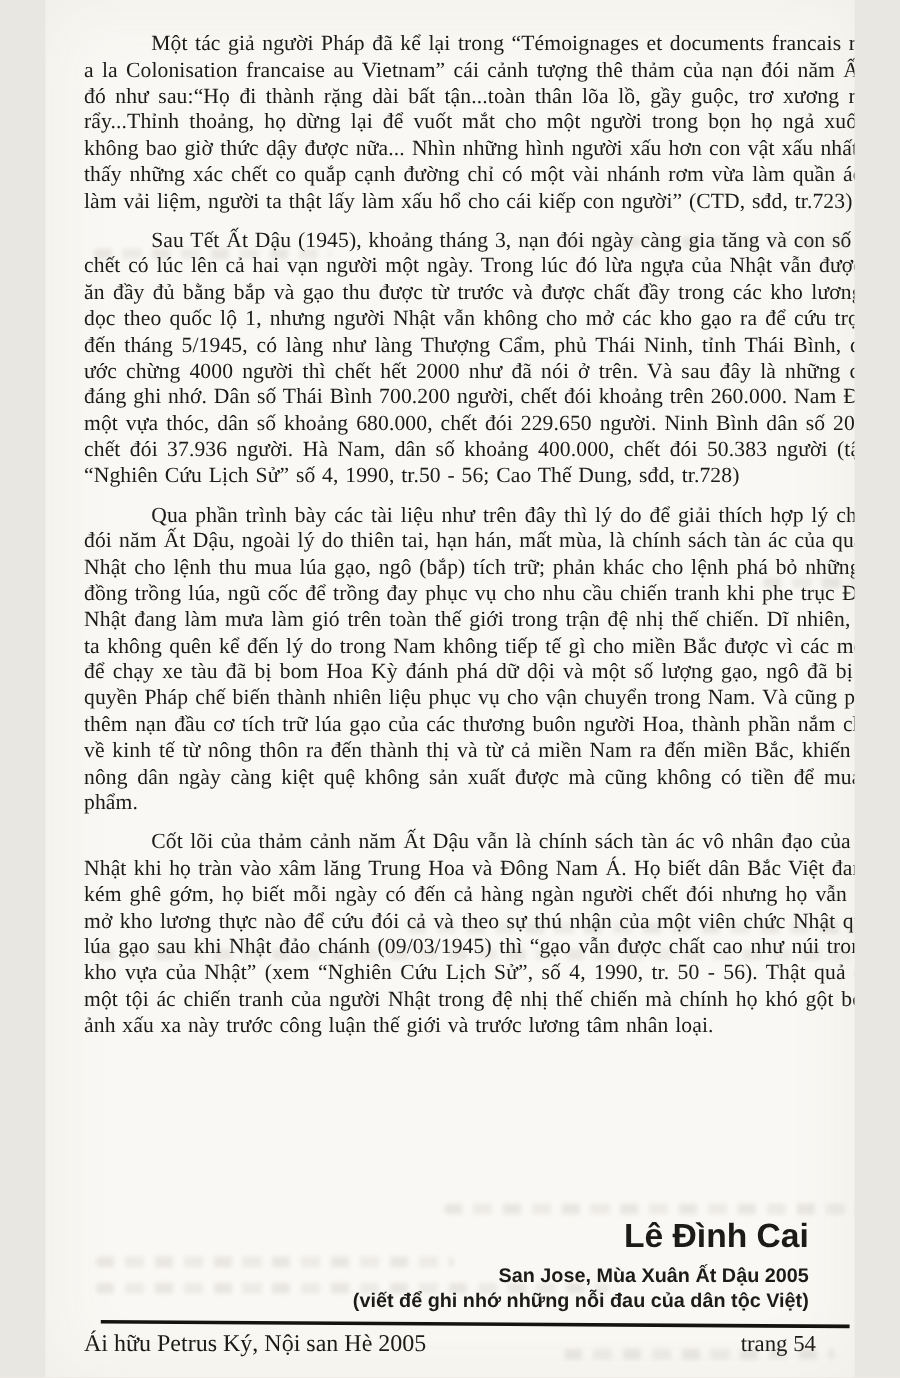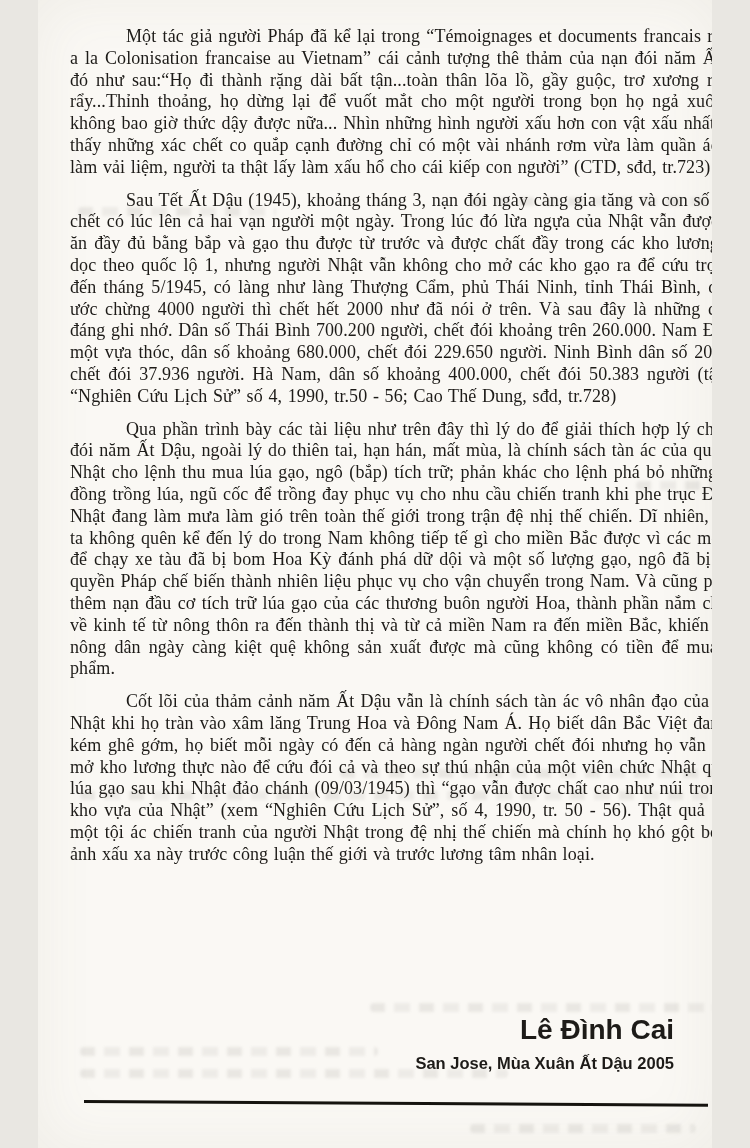--- a/index.html
+++ b/index.html
@@ -103,24 +103,29 @@
   <div class="body-text">
     <p class="para">Một tác giả người Pháp đã kể lại trong “Témoignages et documents francais relatifs a la Colonisation francaise au Vietnam” cái cảnh tượng thê thảm của nạn đói năm Ất Dậu đó như sau:“Họ đi thành rặng dài bất tận...toàn thân lõa lồ, gầy guộc, trơ xương ra, run rẩy...Thỉnh thoảng, họ dừng lại để vuốt mắt cho một người trong bọn họ ngả xuống và không bao giờ thức dậy được nữa... Nhìn những hình người xấu hơn con vật xấu nhất, nhìn thấy những xác chết co quắp cạnh đường chỉ có một vài nhánh rơm vừa làm quần áo, vừa làm vải liệm, người ta thật lấy làm xấu hổ cho cái kiếp con người” (CTD, sđd, tr.723)</p>
     <p class="para">Sau Tết Ất Dậu (1945), khoảng tháng 3, nạn đói ngày càng gia tăng và con số người chết có lúc lên cả hai vạn người một ngày. Trong lúc đó lừa ngựa của Nhật vẫn được nuôi ăn đầy đủ bằng bắp và gạo thu được từ trước và được chất đầy trong các kho lương thực dọc theo quốc lộ 1, nhưng người Nhật vẫn không cho mở các kho gạo ra để cứu trợ. Cho đến tháng 5/1945, có làng như làng Thượng Cẩm, phủ Thái Ninh, tỉnh Thái Bình, dân số ước chừng 4000 người thì chết hết 2000 như đã nói ở trên. Và sau đây là những con số đáng ghi nhớ. Dân số Thái Bình 700.200 người, chết đói khoảng trên 260.000. Nam Định là một vựa thóc, dân số khoảng 680.000, chết đói 229.650 người. Ninh Bình dân số 200.000, chết đói 37.936 người. Hà Nam, dân số khoảng 400.000, chết đói 50.383 người (tập san “Nghiên Cứu Lịch Sử” số 4, 1990, tr.50 - 56; Cao Thế Dung, sđd, tr.728)</p>
     <p class="para">Qua phần trình bày các tài liệu như trên đây thì lý do để giải thích hợp lý cho trận đói năm Ất Dậu, ngoài lý do thiên tai, hạn hán, mất mùa, là chính sách tàn ác của quân đội Nhật cho lệnh thu mua lúa gạo, ngô (bắp) tích trữ; phản khác cho lệnh phá bỏ những cánh đồng trồng lúa, ngũ cốc để trồng đay phục vụ cho nhu cầu chiến tranh khi phe trục Đức-Ý-Nhật đang làm mưa làm gió trên toàn thế giới trong trận đệ nhị thế chiến. Dĩ nhiên, người ta không quên kể đến lý do trong Nam không tiếp tế gì cho miền Bắc được vì các mỏ than để chạy xe tàu đã bị bom Hoa Kỳ đánh phá dữ dội và một số lượng gạo, ngô đã bị chính quyền Pháp chế biến thành nhiên liệu phục vụ cho vận chuyển trong Nam. Và cũng phải kể thêm nạn đầu cơ tích trữ lúa gạo của các thương buôn người Hoa, thành phần nắm chủ lực về kinh tế từ nông thôn ra đến thành thị và từ cả miền Nam ra đến miền Bắc, khiến người nông dân ngày càng kiệt quệ không sản xuất được mà cũng không có tiền để mua thực phẩm.</p>
     <p class="para">Cốt lõi của thảm cảnh năm Ất Dậu vẫn là chính sách tàn ác vô nhân đạo của người Nhật khi họ tràn vào xâm lăng Trung Hoa và Đông Nam Á. Họ biết dân Bắc Việt đang đói kém ghê gớm, họ biết mỗi ngày có đến cả hàng ngàn người chết đói nhưng họ vẫn không mở kho lương thực nào để cứu đói cả và theo sự thú nhận của một viên chức Nhật quản lý lúa gạo sau khi Nhật đảo chánh (09/03/1945) thì “gạo vẫn được chất cao như núi trong các kho vựa của Nhật” (xem “Nghiên Cứu Lịch Sử”, số 4, 1990, tr. 50 - 56). Thật quả đây là một tội ác chiến tranh của người Nhật trong đệ nhị thế chiến mà chính họ khó gột bỏ hình ảnh xấu xa này trước công luận thế giới và trước lương tâm nhân loại.</p>
   </div>
 
   <div class="signature">
     <div class="sig-name">Lê Đình Cai</div>
     <div class="sig-place">San Jose, Mùa Xuân Ất Dậu 2005</div>
+    <div class="sig-note">(viết để ghi nhớ những nỗi đau của dân tộc Việt)</div>
   </div>
 
   <div class="footer">
     <div class="footer-rule"></div>
+    <div class="footer-row">
+      <span class="footer-left">Ái hữu Petrus Ký, Nội san Hè 2005</span>
+      <span class="footer-right">trang 54</span>
+    </div>
   </div>
 
   <div class="bleed" style="top:197px; left:432px; width:282px;"></div>
   <div class="bleed" style="top:207px; left:40px;  width:198px;"></div>
   <div class="bleed" style="top:481px; left:598px; width:118px;"></div>
   <div class="bleed" style="top:769px; left:302px; width:412px;"></div>
   <div class="bleed" style="top:791px; left:42px;  width:656px;"></div>
   <div class="bleed" style="top:1003px; left:332px; width:378px;"></div>
   <div class="bleed" style="top:1047px; left:42px; width:298px;"></div>
   <div class="bleed" style="top:1069px; left:42px; width:428px;"></div>

